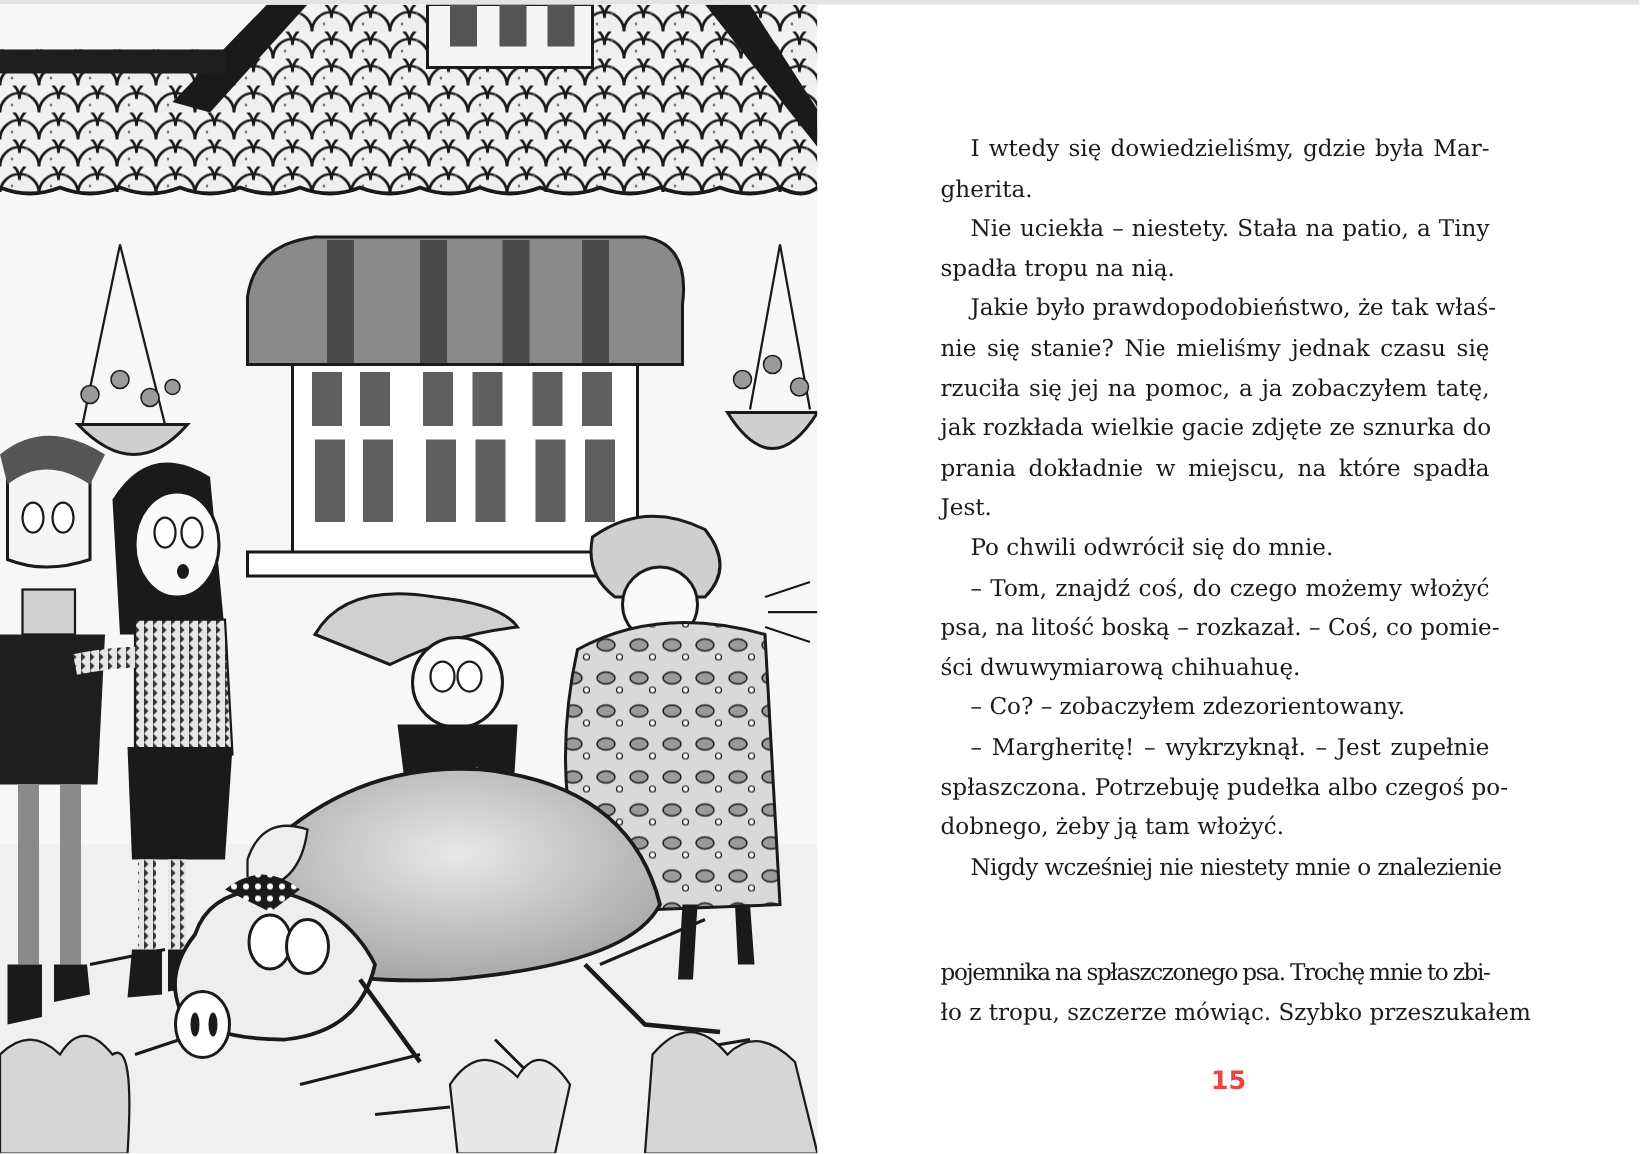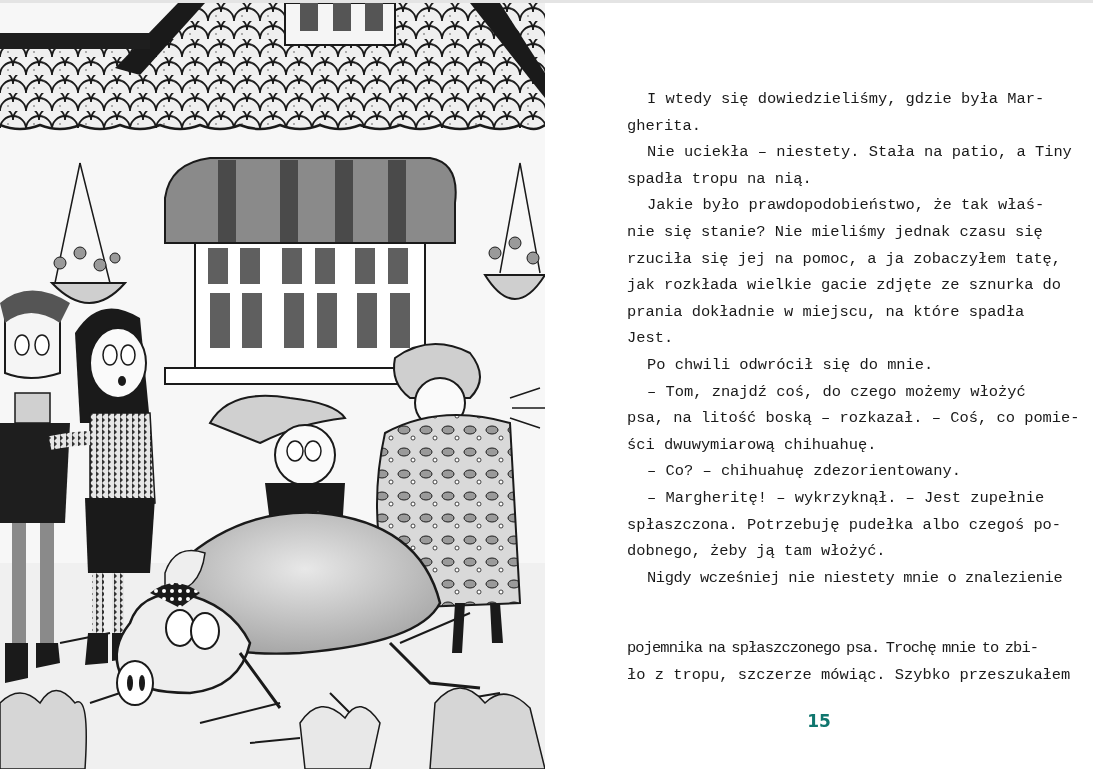--- a/index.html
+++ b/index.html
@@ -12,27 +12,27 @@
   .illustration {
     position: absolute; left: 0; top: 3px; width: 545px; height: 766px;
     background: #fbfbfb; overflow: hidden;
   }
   .illustration svg { display: block; }
   .text-page {
     position: absolute; left: 627px; top: 86px; width: 366px;
     font-size: 15.4px; line-height: 26.6px; color: #1a1a1a;
     text-align: justify;
   }
-  .line { display: block; white-space: nowrap; text-align: justify; text-align-last: justify; height: 26.6px; font-family: Liberation Mono, monospace; }
+  .line { display: block; white-space: nowrap; text-align: justify; text-align-last: justify; height: 26.6px; }
   .line.last { text-align-last: left; }
   .line.indent { padding-left: 20px; }
   .page-number {
     position: absolute; left: 796px; top: 711px; width: 46px; text-align: center;
     font-family: "DejaVu Sans", "Liberation Sans", sans-serif; font-weight: bold;
-    font-size: 17px; color: #0f766e;
+    font-size: 17px; color: #ef4444;
   }
 </style>
 </head>
 <body>
 
 <div class="topstrip"></div>
 
 <div class="illustration">
   <svg width="545" height="766" viewBox="0 0 545 766">
     <defs>
@@ -182,21 +182,21 @@
   <span class="line indent">Jakie było prawdopodobieństwo, że tak właś-</span>
   <span class="line">nie się stanie? Nie mieliśmy jednak czasu się</span>
   <span class="line">rzuciła się jej na pomoc, a ja zobaczyłem tatę,</span>
   <span class="line">jak rozkłada wielkie gacie zdjęte ze sznurka do</span>
   <span class="line">prania dokładnie w miejscu, na które spadła</span>
   <span class="line last">Jest.</span>
   <span class="line indent last">Po chwili odwrócił się do mnie.</span>
   <span class="line indent">– Tom, znajdź coś, do czego możemy włożyć</span>
   <span class="line">psa, na litość boską – rozkazał. – Coś, co pomie-</span>
   <span class="line last">ści dwuwymiarową chihuahuę.</span>
-  <span class="line indent last">– Co? – chihuahuę zdezorientowany.</span>
+  <span class="line indent last">– Co? – zobaczyłem zdezorientowany.</span>
   <span class="line indent">– Margheritę! – wykrzyknął. – Jest zupełnie</span>
   <span class="line">spłaszczona. Potrzebuję pudełka albo czegoś po-</span>
   <span class="line last">dobnego, żeby ją tam włożyć.</span>
   <span class="line indent" style="letter-spacing:-0.4px;">Nigdy wcześniej nie niestety mnie o znalezienie</span>
   <span class="line" style="letter-spacing:-0.9px; word-spacing:-2px;margin-top:44px;">pojemnika na spłaszczonego psa. Trochę mnie to zbi-</span>
   <span class="line">ło z tropu, szczerze mówiąc. Szybko przeszukałem</span>
 </div>
 
 <div class="page-number">15</div>
 

